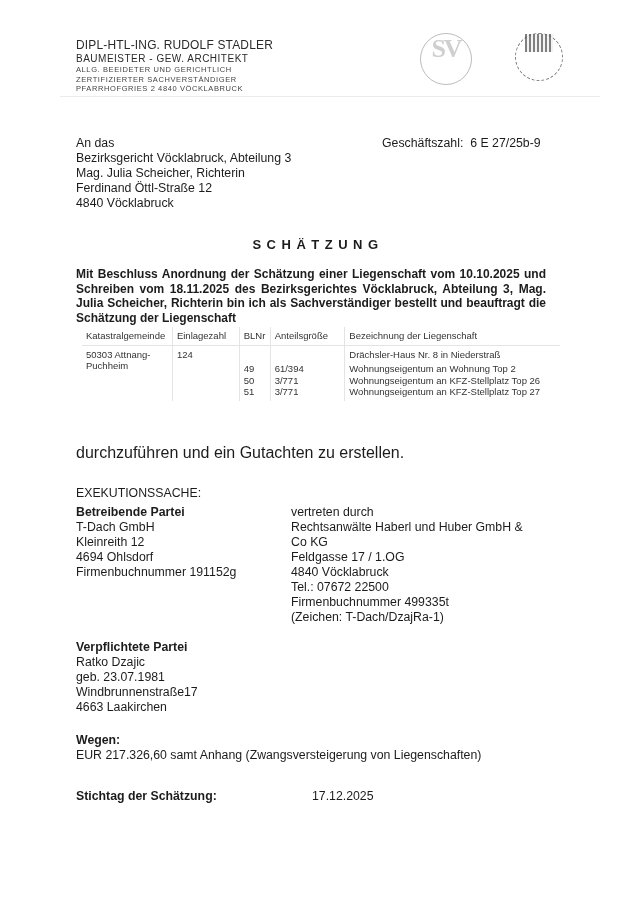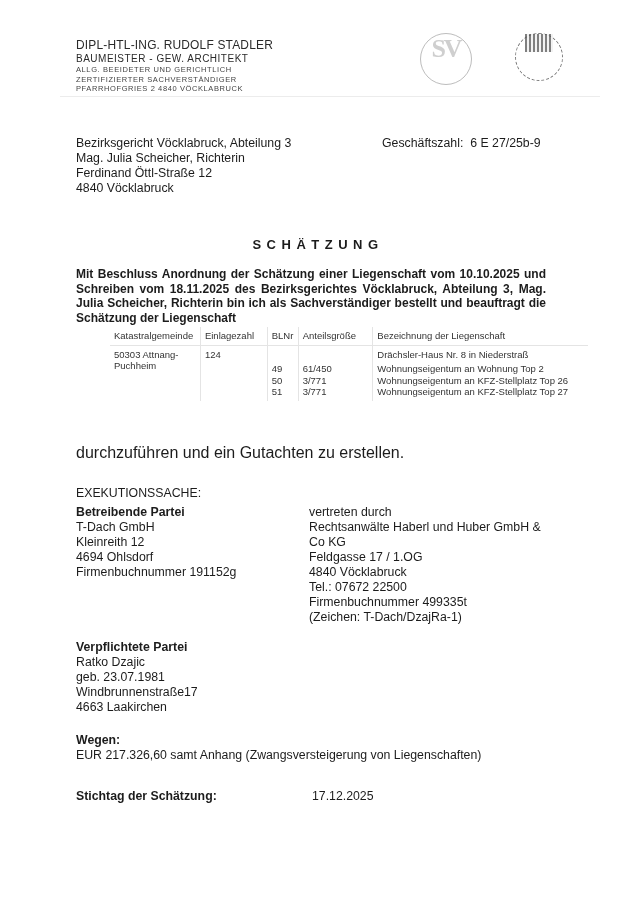--- a/index.html
+++ b/index.html
@@ -19,32 +19,32 @@
     .seal1 span { font-family: "Liberation Serif", serif; font-weight: bold; font-size: 26px; color: #cfcfcf; letter-spacing: -2px; }
     .seal2 { left: 515px; top: 33px; width: 46px; height: 46px; border: 1px dashed #7a7a7a; }
     .seal2 .inner { width: 28px; height: 18px; background:
       repeating-linear-gradient(90deg, #555 0 2px, #eee 2px 4px); opacity: 0.75; }
     .txt { font-size: 12.3px; line-height: 15px; white-space: nowrap; }
     .addr { left: 76px; top: 136px; }
     .gz { left: 382px; top: 136px; }
     .title { left: 0; width: 636px; top: 237px; text-align: center; font-size: 13px; font-weight: bold; letter-spacing: 5.5px; }
     .intro { left: 76px; top: 267px; width: 470px; font-size: 12px; line-height: 14.5px; text-align: justify; font-weight: bold; }
     
-    .tbl { left: 82px; top: 327px; width: 478px; font-size: 9.5px; line-height: 11.5px; color: #333; border-collapse: collapse; margin-left: 28px; }
+    .tbl { left: 82px; top: 327px; width: 478px; font-size: 9.5px; line-height: 11.5px; color: #333; border-collapse: collapse; }
     .tbl th, .tbl td { font-weight: normal; text-align: left; vertical-align: top; padding: 3px 4px; }
     .tbl th { border-bottom: 1px solid #e4e4e4; }
     .tbl .c1 { width: 82px; border-right: 1px solid #e4e4e4; }
     .tbl .c2 { width: 58px; border-right: 1px solid #e4e4e4; }
     .tbl .c3 { width: 22px; border-right: 1px solid #e4e4e4; }
     .tbl .c4 { width: 66px; border-right: 1px solid #e4e4e4; }
     .tbl .c5 { width: 210px; }
     .durch { left: 76px; top: 445px; }
     .exec { left: 76px; top: 486px; }
     .party { left: 76px; top: 505px; }
-    .rep { left: 309px; top: 505px; }
+    .rep { left: 291px; top: 505px; }
     .vp { left: 76px; top: 640px; }
     .wegen { left: 76px; top: 733px; }
     .stich { left: 76px; top: 789px; font-weight: bold; }
     .stichv { left: 312px; top: 789px; }
     b.lbl { font-weight: bold; }
   </style>
 </head>
 <body>
 
 <div class="abs lh">
@@ -56,20 +56,21 @@
 </div>
 <div class="abs seal seal1">
     <span>SV</span>
   </div>
 <div class="abs seal seal2">
     <div class="inner"></div>
   </div>
 <div class="abs hr-top"></div>
 
 <div class="abs txt addr">
+  <div>An das</div>
   <div>Bezirksgericht Vöcklabruck, Abteilung 3</div>
   <div>Mag. Julia Scheicher, Richterin</div>
   <div>Ferdinand Öttl-Straße 12</div>
   <div>4840 Vöcklabruck</div>
 </div>
 
 <div class="abs txt gz">
   <span>Geschäftszahl:</span>&nbsp;
   <span>6 E 27/25b-9</span>
 </div>
@@ -91,21 +92,21 @@
   <tbody>
     <tr>
       <td class="c1" rowspan="4">50303 Attnang-Puchheim</td>
       <td class="c2" rowspan="4">124</td>
       <td class="c3"></td>
       <td class="c4"></td>
       <td class="c5">Drächsler-Haus Nr. 8 in Niederstraß</td>
     </tr>
     <tr>
       <td class="c3" style="padding-top:0;padding-bottom:0">49</td>
-      <td class="c4" style="padding-top:0;padding-bottom:0">61/450</td>
+      <td class="c4" style="padding-top:0;padding-bottom:0">61/394</td>
       <td class="c5" style="padding-top:0;padding-bottom:0">Wohnungseigentum an Wohnung Top 2</td>
     </tr>
     <tr>
       <td class="c3" style="padding-top:0;padding-bottom:0">50</td>
       <td class="c4" style="padding-top:0;padding-bottom:0">3/771</td>
       <td class="c5" style="padding-top:0;padding-bottom:0">Wohnungseigentum an KFZ-Stellplatz Top 26</td>
     </tr>
     <tr>
       <td class="c3" style="padding-top:0">51</td>
       <td class="c4" style="padding-top:0">3/771</td>

